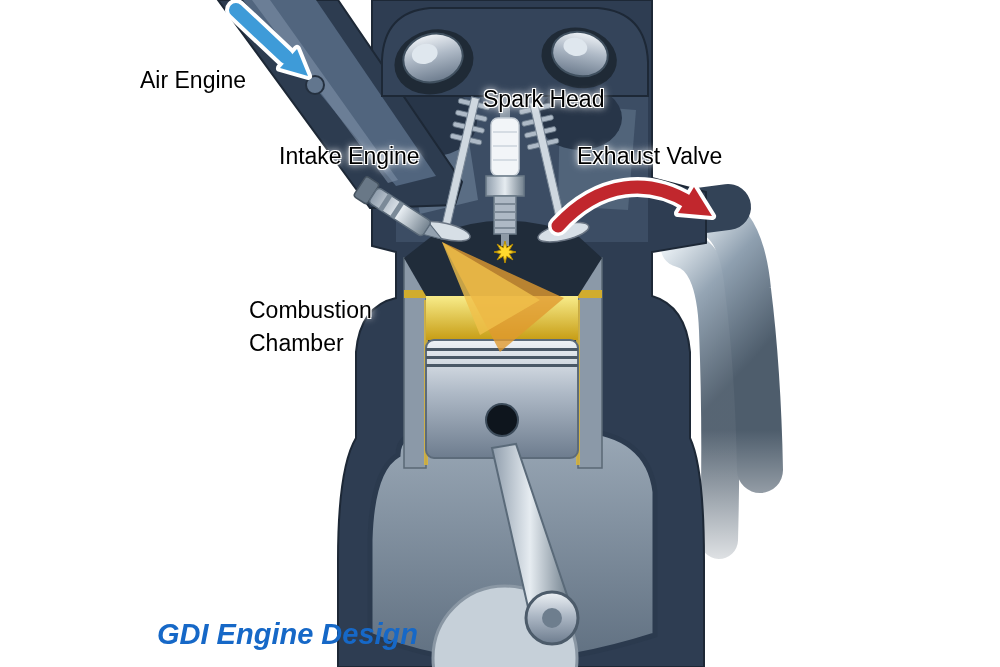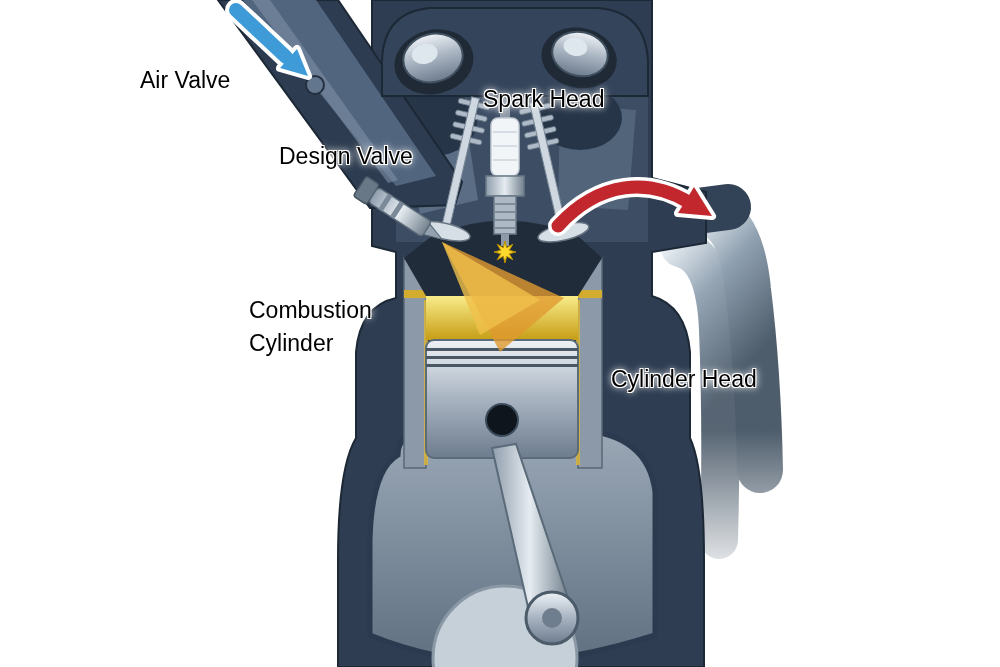--- a/index.html
+++ b/index.html
@@ -182,19 +182,20 @@
   </g>
 
   <g>
     <path d="M558,226 C600,180 650,178 690,203" stroke="#ffffff" stroke-width="20" stroke-linecap="round" fill="none"></path>
     <polygon points="712,216 678,213 694,187" fill="#ffffff" stroke="#ffffff" stroke-width="8" stroke-linejoin="round"></polygon>
     <path d="M558,226 C600,180 650,178 690,203" stroke="#c1272d" stroke-width="13" stroke-linecap="round" fill="none"></path>
     <polygon points="712,216 678,213 694,187" fill="#c1272d"></polygon>
   </g>
 </svg>
 
-  <div class="label" style="left:140px;top:64px">Air Valve</div>
+  <div class="label" style="left:140px;top:64px">Air Engine</div>
   <div class="label" style="left:483px;top:83px">Spark Head</div>
-  <div class="label" style="left:279px;top:140px">Design Valve</div>
-  <div class="label wrap" style="left:249px;top:294px">Combustion Cylinder</div>
-  <div class="label" style="left:611px;top:363px">Cylinder Head</div>
-
+  <div class="label" style="left:279px;top:140px">Intake Engine</div>
+  <div class="label" style="left:577px;top:140px">Exhaust Valve</div>
+  <div class="label wrap" style="left:249px;top:294px">Combustion Chamber</div>
+
+  <div id="title">GDI Engine Design</div>
 </div>
 
 </body></html>

